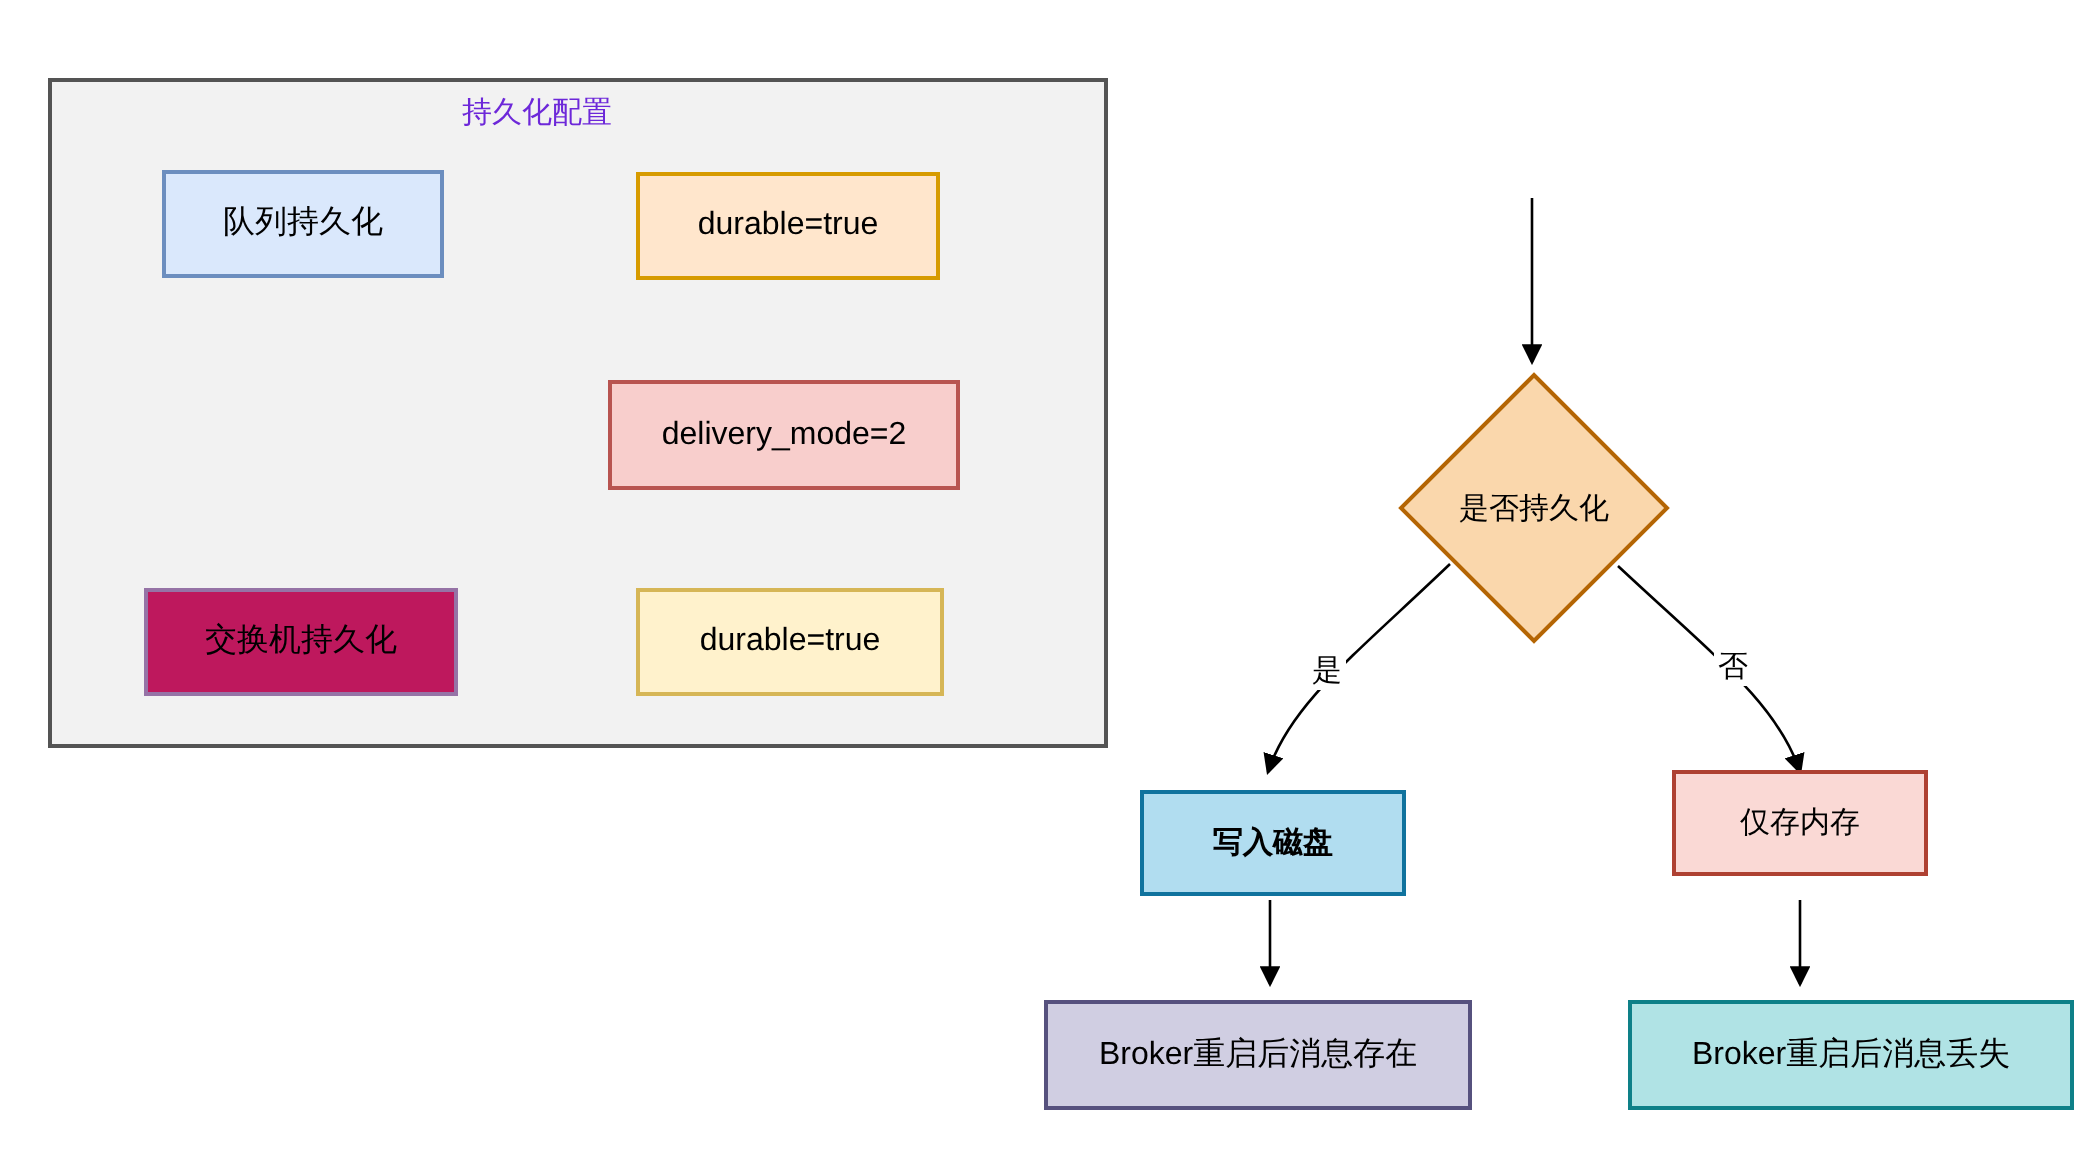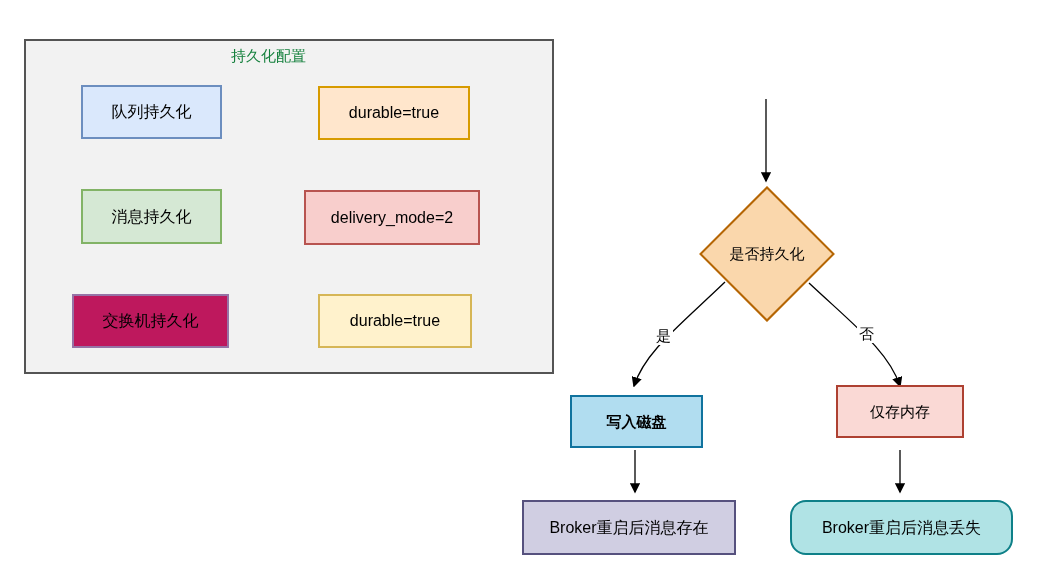--- a/index.html
+++ b/index.html
@@ -9,41 +9,41 @@
   }
   .connectors{position:absolute;left:0;top:0;width:1037px;height:581px;pointer-events:none;}
 
   
   .panel{
     position:absolute;left:24px;top:39px;width:530px;height:335px;
     background:#f2f2f2;border:2px solid #545454;box-sizing:border-box;
   }
   .panel-title{
     position:absolute;left:24px;top:47px;width:489px;text-align:center;
-    font-size:15px;color:#15803d;
+    font-size:15px;color:#6d28d9;
   }
   .node{
     position:absolute;display:flex;align-items:center;justify-content:center;
     border:2px solid #000;box-sizing:border-box;text-align:center;
     font-size:15px;line-height:1.2;
   }
   .panel .row-box{font-size:16px;}
   #r0-label{left:55px;top:44px;width:141px;height:54px;}   
   #r0-value{left:292px;top:45px;width:152px;height:54px;}
   #r1-label{left:55px;top:148px;width:141px;height:55px;}
   #r1-value{left:278px;top:149px;width:176px;height:55px;}
   #r2-label{left:46px;top:253px;width:157px;height:54px;}
   #r2-value{left:292px;top:253px;width:154px;height:54px;}
 
   
   #node-arrive{left:703px;top:44px;width:126px;height:53px;}
   #node-disk{left:570px;top:395px;width:133px;height:53px;}
   #node-memory{left:836px;top:385px;width:128px;height:53px;}
   #node-persist{left:522px;top:500px;width:214px;height:55px;font-size:16px;}
-  #node-lost{left:790px;top:500px;width:223px;height:55px;font-size:16px;border-radius:16px;}
+  #node-lost{left:814px;top:500px;width:223px;height:55px;font-size:16px;}
 
   .diamond{
     position:absolute;left:719px;top:206px;width:96px;height:96px;
     border:2px solid #000;box-sizing:border-box;
     transform:rotate(45deg);
   }
   .diamond-label{
     position:absolute;left:707px;top:245px;width:120px;text-align:center;
     font-size:15px;
   }
@@ -73,21 +73,20 @@
       <path d="M809,283 C856,327 889,352 900,386" marker-end="url(#arrow)"></path>
       <path d="M635,450 V492" marker-end="url(#arrow)"></path>
       <path d="M900,450 V492" marker-end="url(#arrow)"></path>
     </g>
   </svg>
 
   <div class="panel">
     <div class="node row-box" id="r0-label" style="background-color: rgb(218, 232, 252); border-color: rgb(108, 142, 191);">队列持久化</div>
     <div class="node row-box" id="r0-value" style="background-color: rgb(255, 230, 204); border-color: rgb(215, 155, 0);">durable=true</div>
 
-    <div class="node row-box" id="r1-label" style="background-color: rgb(213, 232, 212); border-color: rgb(130, 179, 102);">消息持久化</div>
     <div class="node row-box" id="r1-value" style="background-color: rgb(248, 206, 204); border-color: rgb(184, 84, 80);">delivery_mode=2</div>
 
     <div class="node row-box" id="r2-label" style="background-color: #be185d; border-color: rgb(150, 115, 166);">交换机持久化</div>
     <div class="node row-box" id="r2-value" style="background-color: rgb(255, 242, 204); border-color: rgb(214, 182, 86);">durable=true</div>
   </div>
   <div class="panel-title">持久化配置</div>
 
 
   <div class="diamond" style="background-color: rgb(250, 215, 172); border-color: rgb(180, 101, 4);"></div>
   <div class="diamond-label">是否持久化</div>

